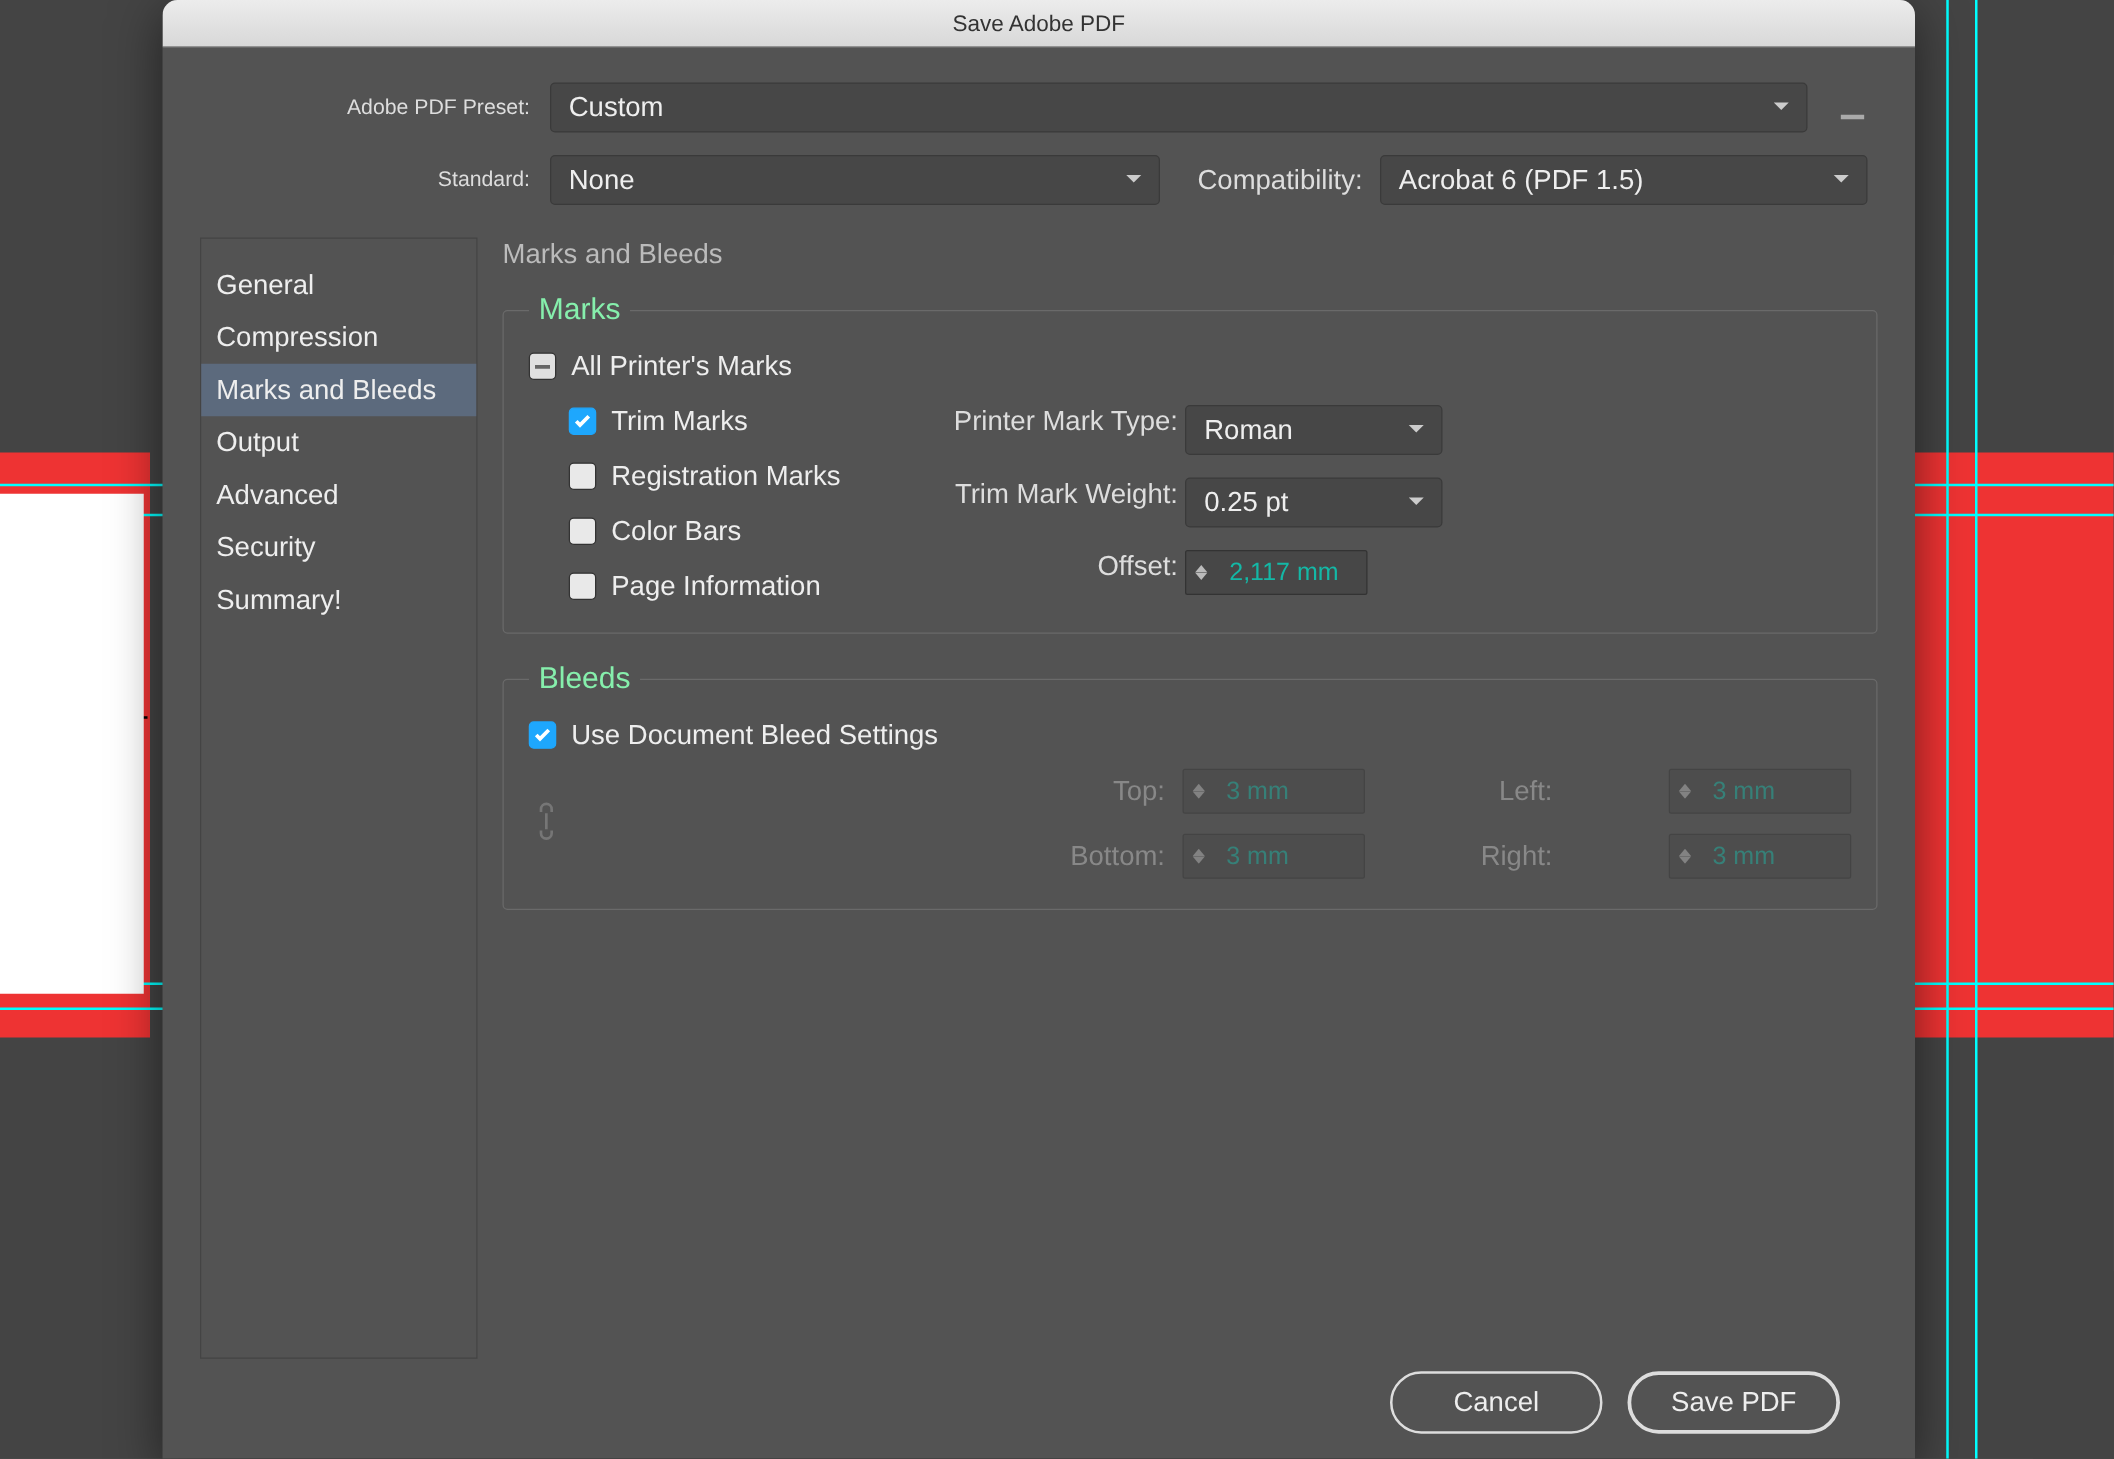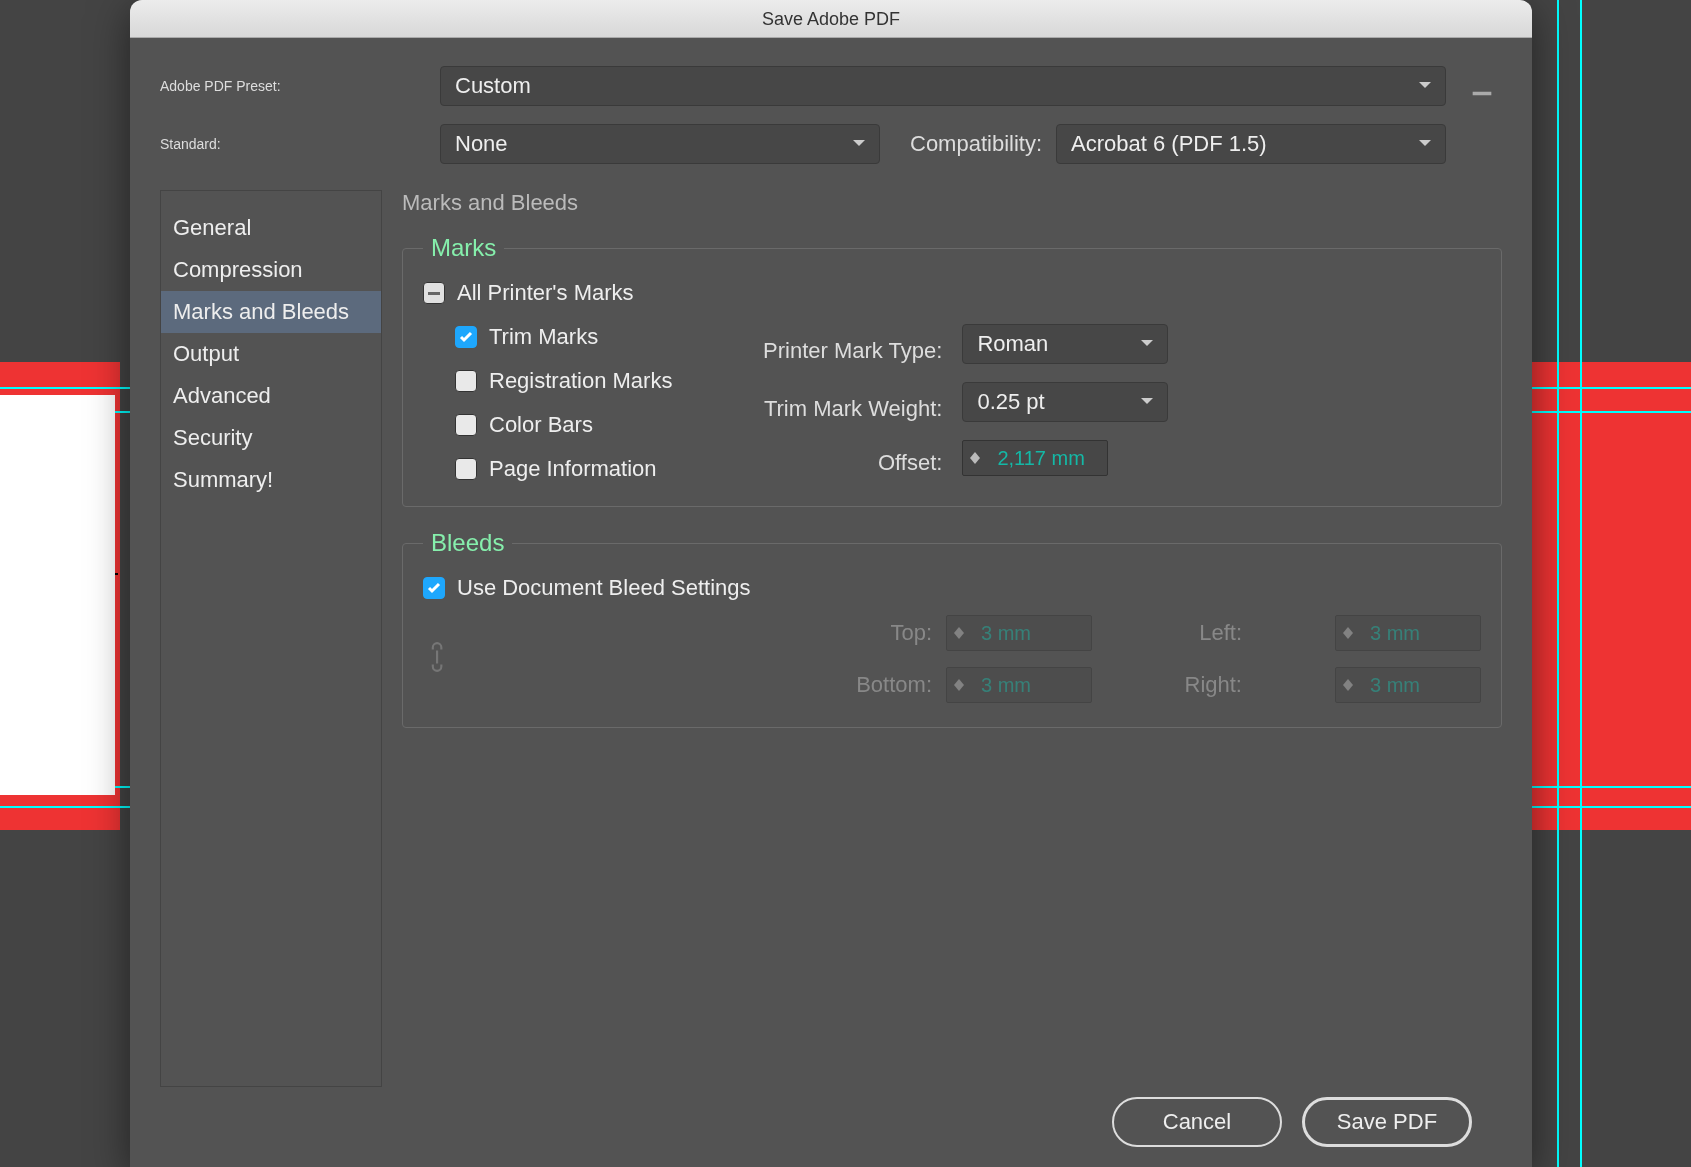--- a/index.html
+++ b/index.html
@@ -36,30 +36,30 @@
   .titlebar {
     height: 38px; background: linear-gradient(#ececec,#d8d8d8);
     border-radius: 12px 12px 0 0; text-align:center;
     font-size: 18px; color:#333; line-height:38px;
     border-bottom:1px solid #aaa;
   }
   .dlg-body { flex:1; padding: 28px 30px 20px 30px; color:#eee; display:flex; flex-direction:column; }
 
   .row-top { display:flex; align-items:center; margin-bottom:18px; }
   .row-top2 { display:flex; align-items:center; margin-bottom:26px; }
-  .lbl-right { width:280px; text-align:left; padding-right:16px; font-size:14px; color:#ddd; }
+  .lbl-right { width:280px; text-align:right; padding-right:16px; font-size:17px; color:#ddd; }
   .lbl-right2 { text-align:right; padding-right:14px; font-size:22px; color:#ddd; }
 
   .select {
     background:#474747; border:1px solid #3a3a3a; height:40px; border-radius:4px;
     display:flex; align-items:center; padding:0 36px 0 14px; color:#eee; font-size:22px;
     position:relative; cursor:pointer;
   }
   .select.wide { flex:1; margin-right:16px; }
-  .select.med { width:440px; }
+  .select.med { width:488px; }
   .select.sm  { width:206px; }
   .select .caret { position:absolute; right:12px; top:50%; transform:translateY(-50%); }
   .caret svg { width:16px; height:16px; fill:#ccc; }
 
   .save-preset-icon { width:40px; height:40px; display:flex; align-items:center; justify-content:center; cursor:pointer; }
   .save-preset-icon svg { width:28px; height:28px; fill:#aaa; }
 
   .content-row { display:flex; flex:1; gap:20px; }
 
   .sidebar {
@@ -90,21 +90,21 @@
     background:#e9e9e9; display:flex; align-items:center; justify-content:center;
     cursor:pointer; flex-shrink:0;
   }
   .checkbox.checked { background:#1ea7fd; border-color:#1ea7fd; }
   .checkbox.mixed { background:#e0e0e0; }
   .checkbox svg { width:16px; height:16px; }
   .checkbox.checked svg path { stroke:#fff; stroke-width:3; fill:none; }
   .checkbox.mixed .dash { width:12px; height:3px; background:#666; }
 
   .col-right { display:flex; flex-direction:column; gap:18px; margin-top:44px; }
-  .form-row { display:flex; align-items:flex-end; gap:20px; }
+  .form-row { display:flex; align-items:flex-start; gap:6px; }
   .form-row .flbl { width:230px; text-align:right; font-size:22px; color:#ddd; }
 
   .num-input {
     display:flex; align-items:center; background:#474747; border:1px solid #333;
     height:36px; border-radius:2px;
   }
   .num-input .stepper { width:24px; display:flex; flex-direction:column; align-items:center; justify-content:center; cursor:pointer; }
   .num-input .stepper svg { width:10px; height:6px; fill:#bbb; }
   .num-input .val { padding:0 10px; font-size:20px; color:#14b8a6; min-width:120px; }
   .num-input.dis { opacity:.45; }

